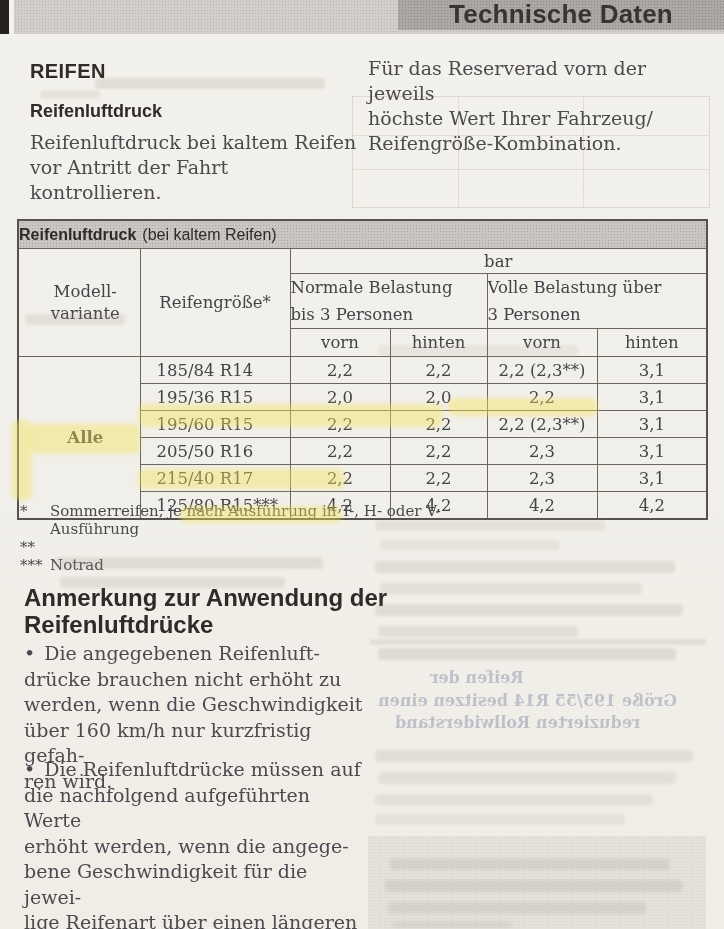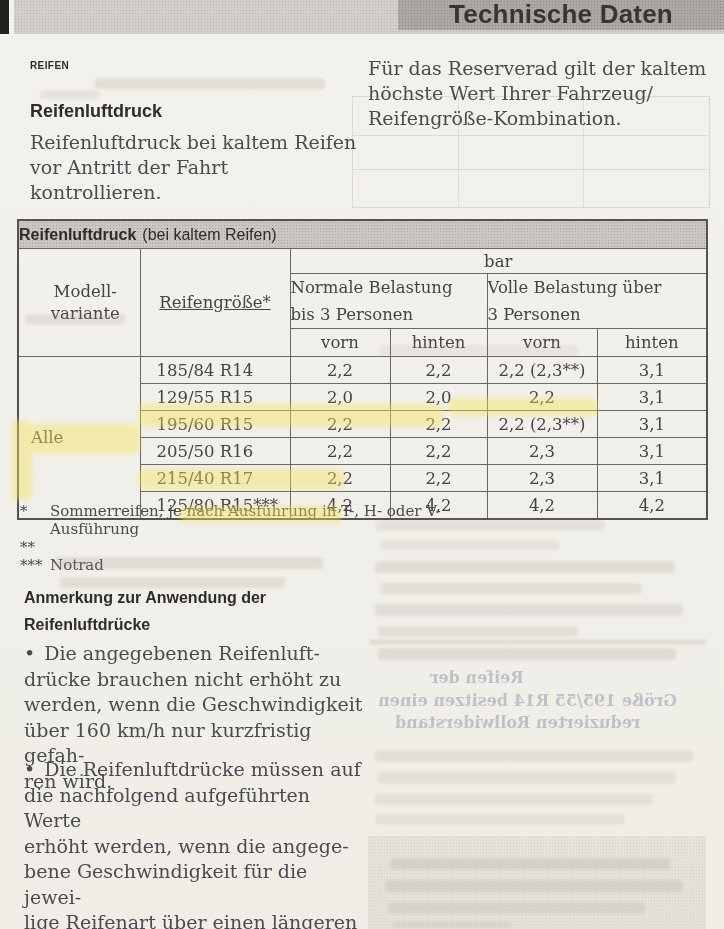--- a/index.html
+++ b/index.html
@@ -19,21 +19,21 @@
     background-color:#aba7a4;
     background-image:radial-gradient(#8e8a86 0.9px, transparent 1px);
     background-size:3px 3px;
     display:flex;align-items:center;justify-content:center;}
   .page-title{
     font-family:"Liberation Sans", sans-serif;font-weight:bold;
     font-size:26px;color:#39342f;letter-spacing:0.2px;line-height:28px;margin-top:-2px;}
   .edge-sliver{left:0;top:0;width:9px;height:34px;background:#23221f;}
   
   .h-sans{font-family:"Liberation Sans", sans-serif;font-weight:bold;color:#2f2c28;}
-  .section-title{left:30px;top:60px;font-size:10px;letter-spacing:0.4px;}
+  .section-title{left:30px;top:60px;font-size:20px;letter-spacing:0.4px;}
   .subsection-title{left:30px;top:101px;font-size:18px;}
   .para{color:#4c4a50;font-size:19px;line-height:25px;white-space:pre-line;}
   .intro-left{left:30px;top:130px;width:330px;}
   .intro-right{left:368px;top:56px;width:345px;}
   
   .table-wrap{left:17px;top:219px;width:689px;}
   table.tp{border-collapse:collapse;table-layout:fixed;width:689px;
     font-size:16.5px;color:#45434a;}
   table.tp{border:2px solid #55524d;}
   table.tp td, table.tp th{border:1px solid #6a6761;padding:0;vertical-align:middle;}
@@ -43,30 +43,30 @@
     background-image:radial-gradient(#a9a5a0 0.8px, transparent 0.9px);
     background-size:3px 3px;
     font-family:"Liberation Sans", sans-serif;font-weight:normal;
     font-size:16px;color:#2e2b27;}
   .title-bold{font-weight:bold;}
   .title-rest{margin-left:6px;}
   .row-bar td{height:24px;text-align:center;margin-left:41px;}
   .row-load td{height:40px;text-align:left;line-height:27px;white-space:pre-line;}
   .row-vh td{height:27px;text-align:center;}
   .cell-model{white-space:pre-line;padding-left:12px !important;line-height:22px;}
-  .cell-tire-h{text-align:center;text-decoration:underline;}
+  .cell-tire-h{text-align:center;}
   tbody.data td{height:26px;text-align:center;}
-  tbody.data td.model-cell{text-align:left;padding-left:12px;}
+  tbody.data td.model-cell{text-align:center;padding-left:12px;font-weight:bold;}
   tbody.data td.tire-cell{text-align:left;padding-left:16px;}
   
   .footnotes{left:20px;top:503px;width:450px;font-size:15px;line-height:17.5px;color:#4b4950;}
   .fn-row{display:flex;margin-bottom:0.5px;}
   .fn-marker{width:30px;flex:none;}
   
-  .note-heading{left:24px;top:584px;font-size:16px;line-height:27px;white-space:pre-line;}
+  .note-heading{left:24px;top:584px;font-size:24px;line-height:27px;white-space:pre-line;}
   .bullet-para{color:#4c4a50;font-size:19px;line-height:25.5px;width:345px;}
   .bullet-para .txt{white-space:pre-line;}
   .bullet1{left:24px;top:641px;}
   .bullet2{left:24px;top:757px;}
   .bullet-glyph{margin-right:9px;}
   
   .bleed-bar{position:absolute;background:#9b9487;border-radius:4px;filter:blur(1.5px);}
   .bleed-frag{position:absolute;transform:scaleX(-1);color:#868ca6;
     font-weight:bold;font-size:16px;filter:blur(0.7px);white-space:nowrap;}
   .ghost-box{position:absolute;border:1px solid rgba(140,134,122,0.22);filter:blur(0.4px);}
@@ -93,21 +93,21 @@
   <div class="ghost-line" style="left:230px;top:0;width:1px;height:110px;"></div>
   <div class="ghost-line" style="left:0;top:38px;width:356px;height:1px;"></div>
   <div class="ghost-line" style="left:0;top:72px;width:356px;height:1px;"></div>
 </div>
 
 <div class="abs h-sans section-title">REIFEN</div>
 <div class="abs h-sans subsection-title">Reifenluftdruck</div>
 <div class="abs para intro-left">Reifenluftdruck bei kaltem Reifen
 vor Antritt der Fahrt kontrollieren.</div>
 
-<div class="abs para intro-right">Für das Reserverad gilt der kaltem
+<div class="abs para intro-right">Für das Reserverad vorn der jeweils
 höchste Wert Ihrer Fahrzeug/
 Reifengröße-Kombination.</div>
 
 <div class="abs table-wrap">
   <table class="tp">
     <colgroup>
       <col class="c1">
         <col class="c2">
         <col class="c3">
         <col class="c4">
@@ -142,21 +142,21 @@
     <tbody class="data">
         <tr>
           <td rowspan="6" class="model-cell">Alle</td>
           <td class="tire-cell">185/84 R14</td>
           <td>2,2</td>
           <td>2,2</td>
           <td>2,2 (2,3**)</td>
           <td>3,1</td>
         </tr>
         <tr>
-          <td class="tire-cell">129/55 R15</td>
+          <td class="tire-cell">195/36 R15</td>
           <td>2,0</td>
           <td>2,0</td>
           <td>2,2</td>
           <td>3,1</td>
         </tr>
         <tr>
           <td class="tire-cell">195/60 R15</td>
           <td>2,2</td>
           <td>2,2</td>
           <td>2,2 (2,3**)</td>

